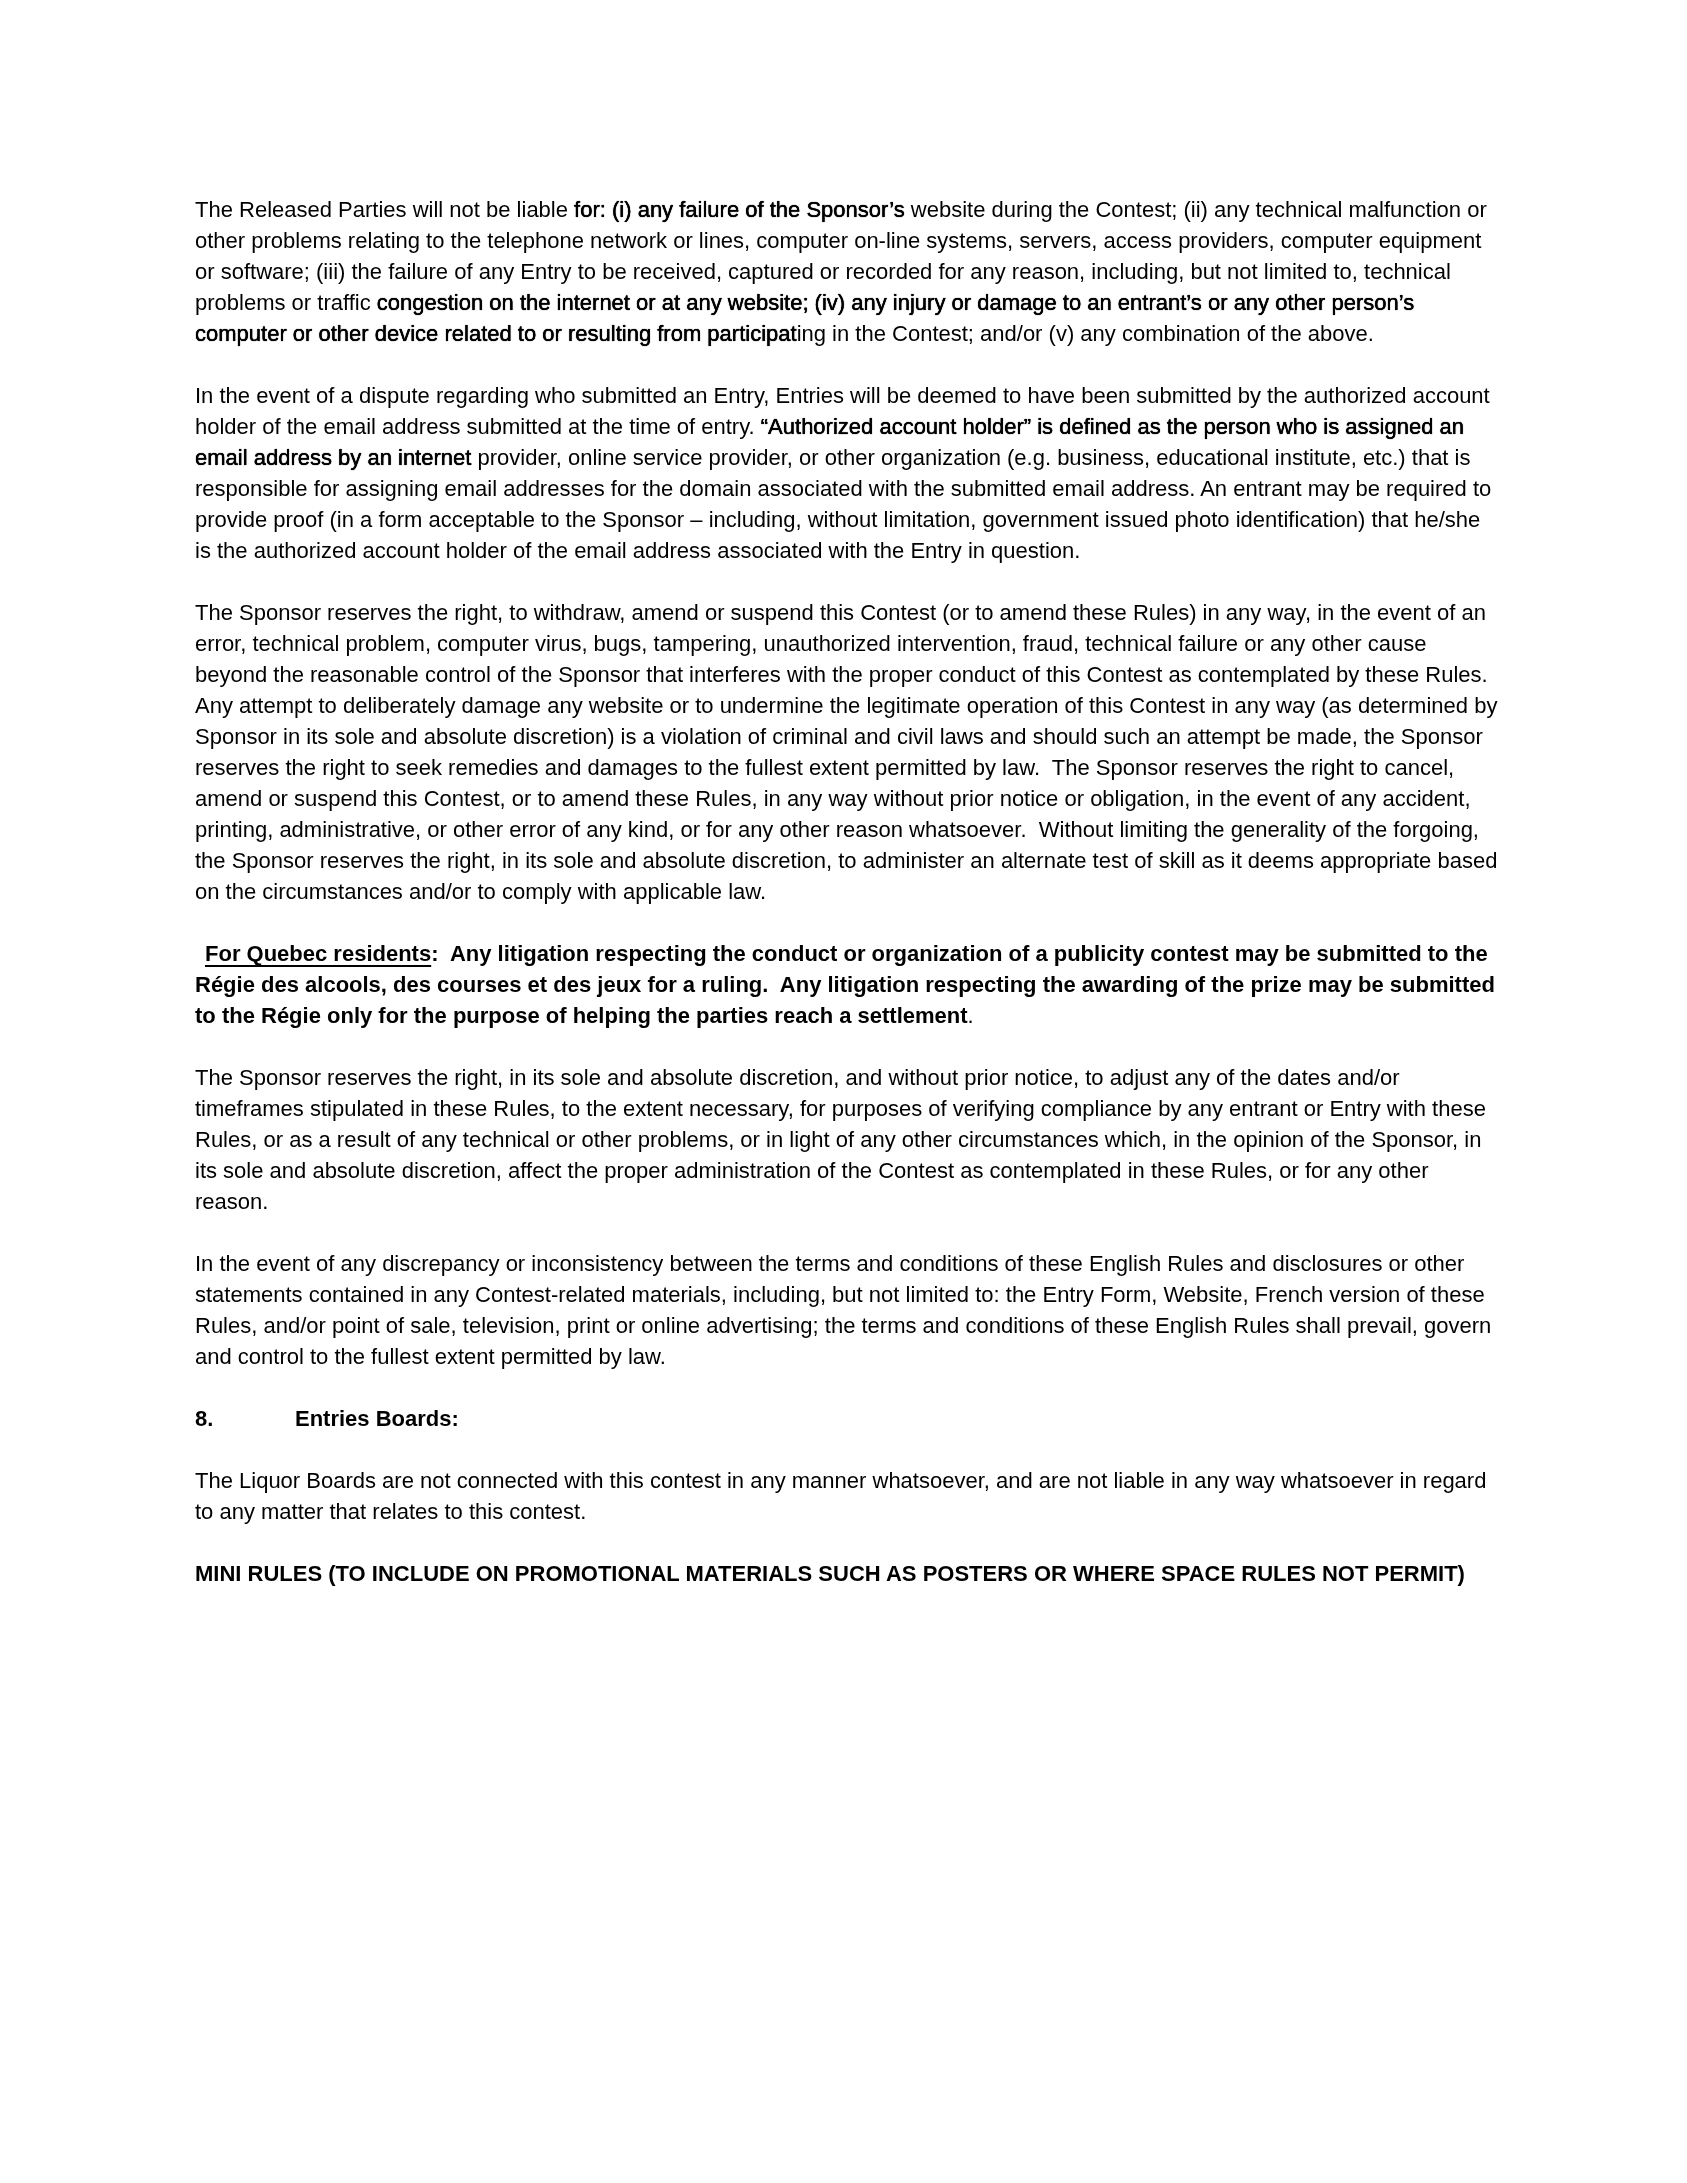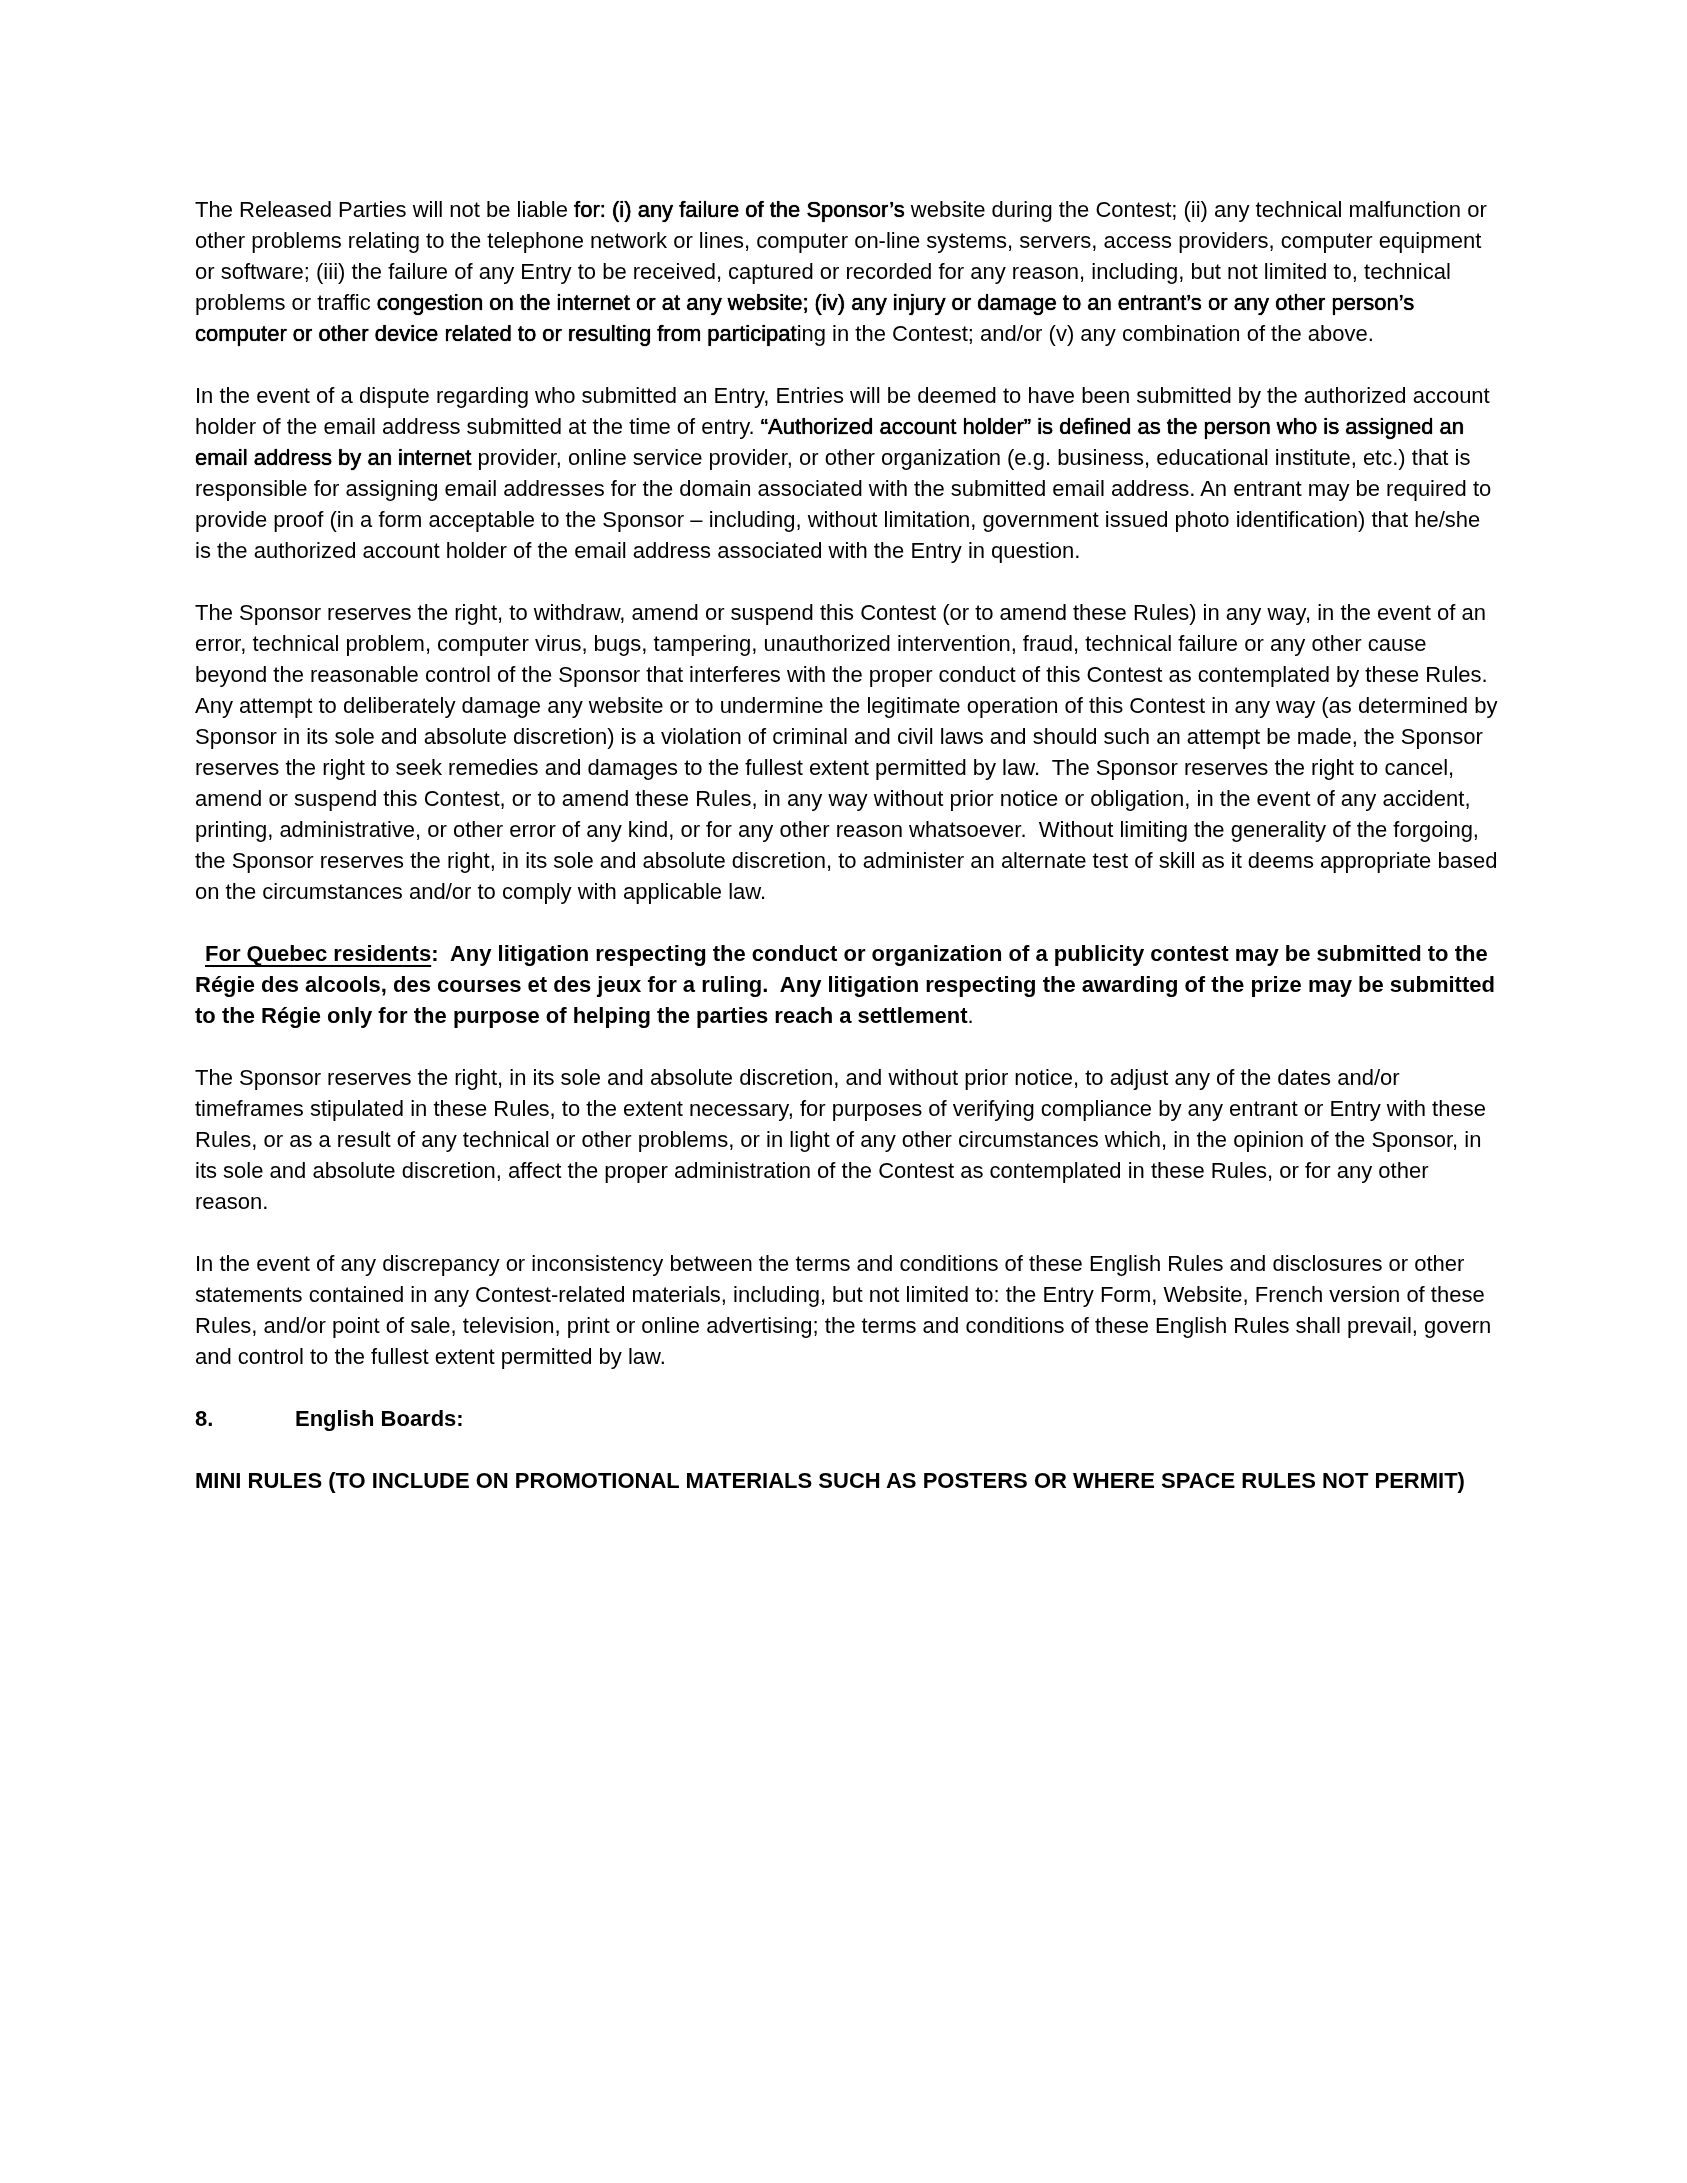--- a/index.html
+++ b/index.html
@@ -61,20 +61,21 @@
     <p><span>In the event of a dispute regarding who submitted an Entry, Entries will be deemed to have been submitted by the authorized account holder of the email address submitted at the time of entry. </span><span class="hv">“Authorized account holder” is defined as the person who is assigned an email address by an internet</span><span> provider, online service provider, or other organization (e.g. business, educational institute, etc.) that is responsible for assigning email addresses for the domain associated with the submitted email address. An entrant may be required to provide proof (in a form acceptable to the Sponsor – including, without limitation, government issued photo identification) that he/she is the authorized account holder of the email address associated with the Entry in question.</span></p>
 
     <p><span>The Sponsor reserves the right, to withdraw, amend or suspend this Contest (or to amend these Rules) in any way, in the event of an error, technical problem, computer virus, bugs, tampering, unauthorized intervention, fraud, technical failure or any other cause beyond the reasonable control of the Sponsor that interferes with the proper conduct of this Contest as contemplated by these Rules.  Any attempt to deliberately damage any website or to undermine the legitimate operation of this Contest in any way (as determined by Sponsor in its sole and absolute discretion) is a violation of criminal and civil laws and should such an attempt be made, the Sponsor reserves the right to seek remedies and damages to the fullest extent permitted by law.  The Sponsor reserves the right to cancel, amend or suspend this Contest, or to amend these Rules, in any way without prior notice or obligation, in the event of any accident, printing, administrative, or other error of any kind, or for any other reason whatsoever.  Without limiting the generality of the forgoing, the Sponsor reserves the right, in its sole and absolute discretion, to administer an alternate test of skill as it deems appropriate based on the circumstances and/or to comply with applicable law.</span></p>
 
     <p class="b"><span class="u">For Quebec residents</span><span>:  Any litigation respecting the conduct or organization of a publicity contest may be submitted to the Régie des alcools, des courses et des jeux for a ruling.  Any litigation respecting the awarding of the prize may be submitted to the Régie only for the purpose of helping the parties reach a settlement</span><span style="font-weight:normal">.</span></p>
 
     <p><span>The Sponsor reserves the right, in its sole and absolute discretion, and without prior notice, to adjust any of the dates and/or timeframes stipulated in these Rules, to the extent necessary, for purposes of verifying compliance by any entrant or Entry with these Rules, or as a result of any technical or other problems, or in light of any other circumstances which, in the opinion of the Sponsor, in its sole and absolute discretion, affect the proper administration of the Contest as contemplated in these Rules, or for any other reason.</span></p>
 
     <p><span>In the event of any discrepancy or inconsistency between the terms and conditions of these English Rules and disclosures or other statements contained in any Contest-related materials, including, but not limited to: the Entry Form, Website, French version of these Rules, and/or point of sale, television, print or online advertising; the terms and conditions of these English Rules shall prevail, govern and control to the fullest extent permitted by law.</span></p>
 
-    <p class="heading"><span class="h-num">8.</span><span>English Boards:</span></p>
+    <p class="heading"><span class="h-num">8.</span><span>Entries Boards:</span></p>
 
+    <p><span>The Liquor Boards are not connected with this contest in any manner whatsoever, and are not liable in any way whatsoever in regard to any matter that relates to this contest.</span></p>
 
     <p class="b"><span>MINI RULES (TO INCLUDE ON PROMOTIONAL MATERIALS SUCH AS POSTERS OR WHERE SPACE RULES NOT PERMIT)</span></p>
 
   </div>
 </div>
 
 
 </body></html>

